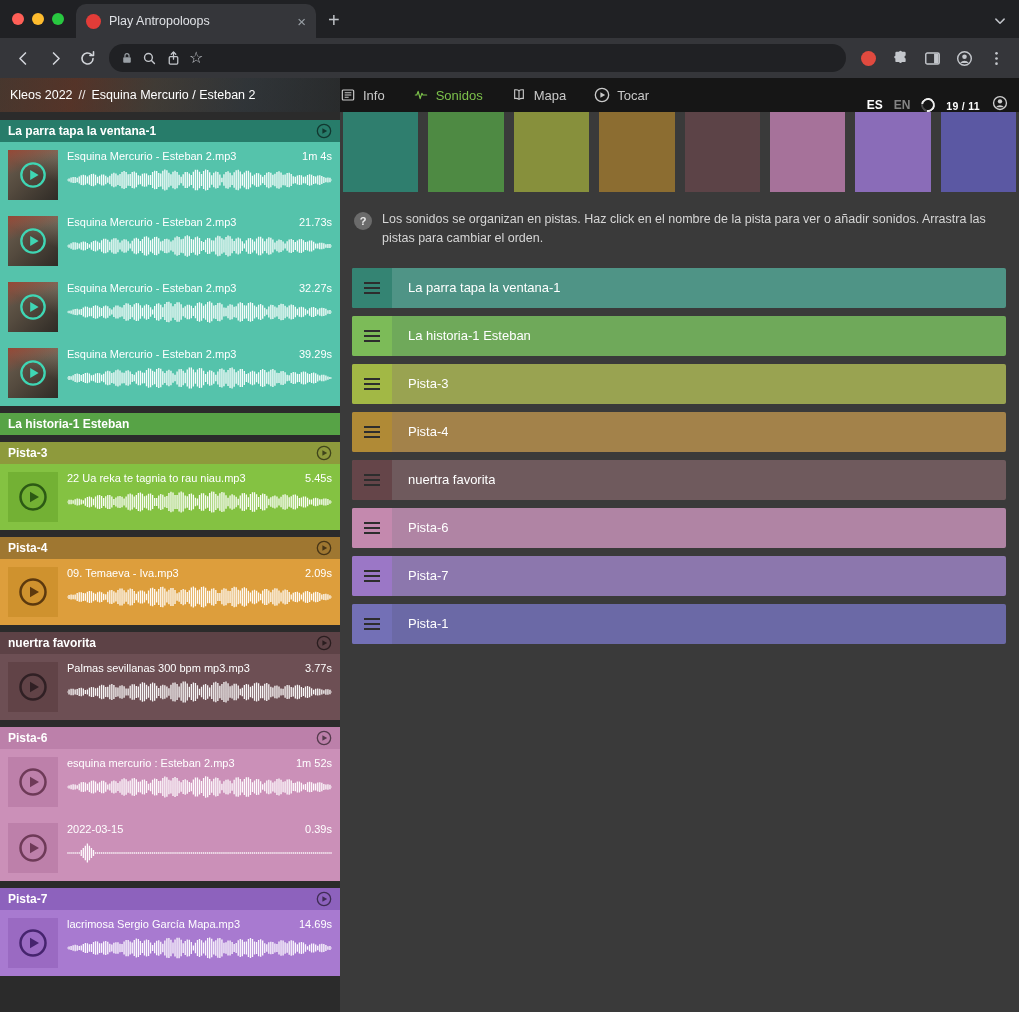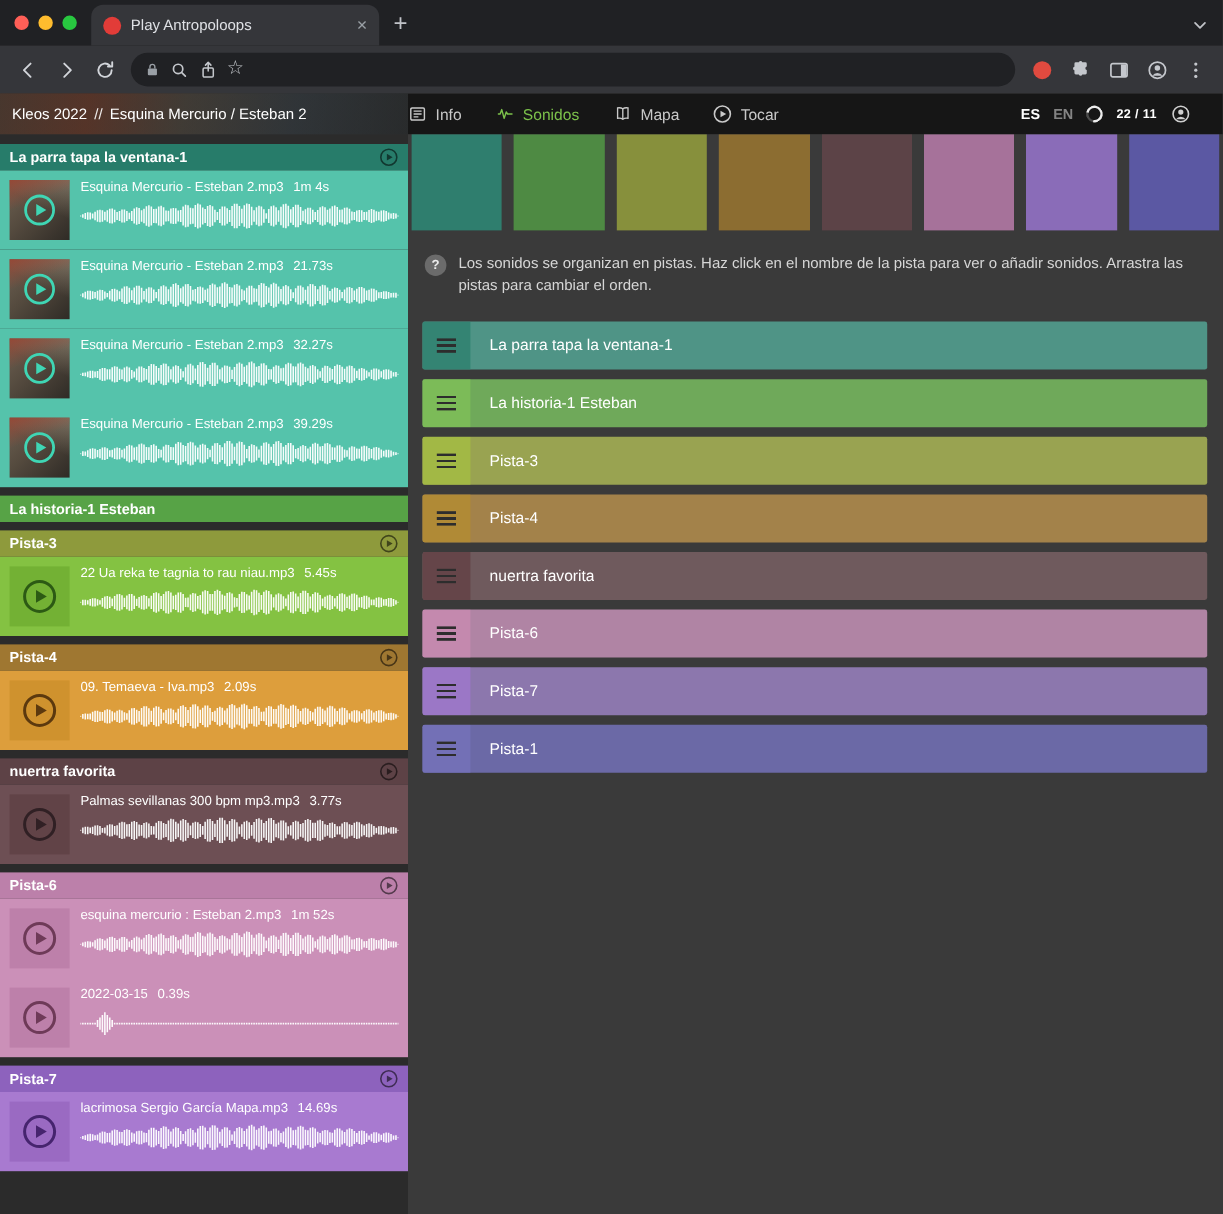--- a/index.html
+++ b/index.html
@@ -39,21 +39,21 @@
   .crumb{width:340px;flex:none;display:flex;align-items:center;gap:6px;padding:0 10px;
     background:
       linear-gradient(rgba(22,20,18,.5),rgba(22,20,18,.5)),
       linear-gradient(100deg,#7a5a4a 0%,#94543f 22%,#6a6258 45%,#4a555e 72%,#3c4246 100%);
     color:#fff;font-size:12.5px;font-weight:normal;white-space:nowrap;overflow:hidden}
   .crumb .sep{opacity:.9}
   .nav{display:flex;align-items:center;gap:28px;}
   .nav-item{display:flex;align-items:center;gap:7px;color:#c9c9c9;font-size:13px}
   .nav-item svg{width:16px;height:16px}
   .nav-item.active{color:#7cc14b}
-  .header-right{margin-left:auto;display:flex;align-items:center;gap:11px;padding-right:26px}
+  .header-right{margin-left:auto;display:flex;align-items:flex-end;gap:11px;padding-right:10px}
   .lang{font-size:12px;font-weight:bold}
   .lang-es{color:#fff}.lang-en{color:#848484}
   .spinner{width:14px;height:14px;border-radius:50%;border:2.5px solid #ececec;border-left-color:#4a4a4a;transform:rotate(-35deg)}
   .counter{font-size:10.5px;color:#fff;font-weight:bold;letter-spacing:.3px}
   .user{color:#cfcfcf;display:flex}.user svg{width:18px;height:18px}
 
   
   .t0{--head:#277c6a;--clip:#55c3ab;--sq:#46b79d;--row:#4f9486;--handle:#348473;--sw:#2f7e6e;--ic:#1c5a4c}
   .t1{--head:#57a346;--row:#6fa95a;--handle:#7cbb58;--sw:#4e8a43;--msgbg:#72c257;--msgtx:#2d7c29}
   .t2{--head:#8e9a3c;--clip:#84c242;--sq:#73b134;--row:#99a351;--handle:#a2b845;--sw:#87903c;--ic:#2c5a14}
@@ -73,21 +73,21 @@
   .clip{height:66px;background:var(--clip);display:flex;padding:8px;gap:9px}
   .thumb{width:50px;height:50px;flex:none;display:flex;align-items:center;justify-content:center}
   .thumb.square{background:var(--sq);color:var(--ic)}
   .thumb svg{width:30px;height:30px}
   .thumb.photo{color:#3fd6b4;background:
       linear-gradient(160deg,rgba(150,70,52,.95) 0%,rgba(150,70,52,0) 38%),
       linear-gradient(205deg,rgba(205,192,168,.35) 0%,rgba(0,0,0,0) 45%),
       linear-gradient(135deg,#6e6152 0%,#544a3e 45%,#2f2b26 100%)}
   .thumb.photo svg{width:28px;height:28px}
   .clip-main{flex:1;min-width:0;display:flex;flex-direction:column}
-  .clip-top{display:flex;gap:8px;font-size:11px;color:#fff}
+  .clip-top{display:flex;justify-content:space-between;gap:8px;font-size:11px;color:#fff}
   .clip-title{white-space:nowrap;overflow:hidden;text-overflow:ellipsis}
   .clip-dur{flex:none}
   svg.waveform{width:100%;height:26px;margin-top:5px;display:block}
   svg.waveform path{stroke:#fff;stroke-width:1.3;fill:none;opacity:.95}
   .empty-msg{height:34px;display:flex;align-items:center;padding:0 8px;background:var(--msgbg);color:var(--msgtx);font-size:11.5px}
 
   .main{flex:1;min-width:0;display:flex;flex-direction:column;background:#3a3a3a}
   .swatches{height:80px;display:flex;gap:10px;padding:0 3px;flex:none}
   .swatch{flex:1;background:var(--sw)}
   .help{display:flex;gap:10px;margin:18px 28px 8px 14px;color:#d6d6d6;font-size:12.5px;line-height:1.5}
@@ -227,21 +227,21 @@
         <svg viewBox="0 0 24 24">
             <use href="#i-play"></use>
           </svg>
         <span>Tocar</span>
       </span>
     </div>
     <div class="header-right">
       <span class="lang lang-es">ES</span>
       <span class="lang lang-en">EN</span>
       <span class="spinner"></span>
-      <span class="counter">22 / 11</span>
+      <span class="counter">19 / 11</span>
       <span class="user">
           <svg viewBox="0 0 24 24">
             <circle cx="12" cy="12" r="8.6" fill="none" stroke="currentColor" stroke-width="1.8"></circle>
             <circle cx="12" cy="9.8" r="2.9" fill="currentColor"></circle>
             <path d="M6.6 17.8a6.6 6.6 0 0 1 10.8 0z" fill="currentColor"></path>
           </svg>
         </span>
     </div>
   </div>
 

